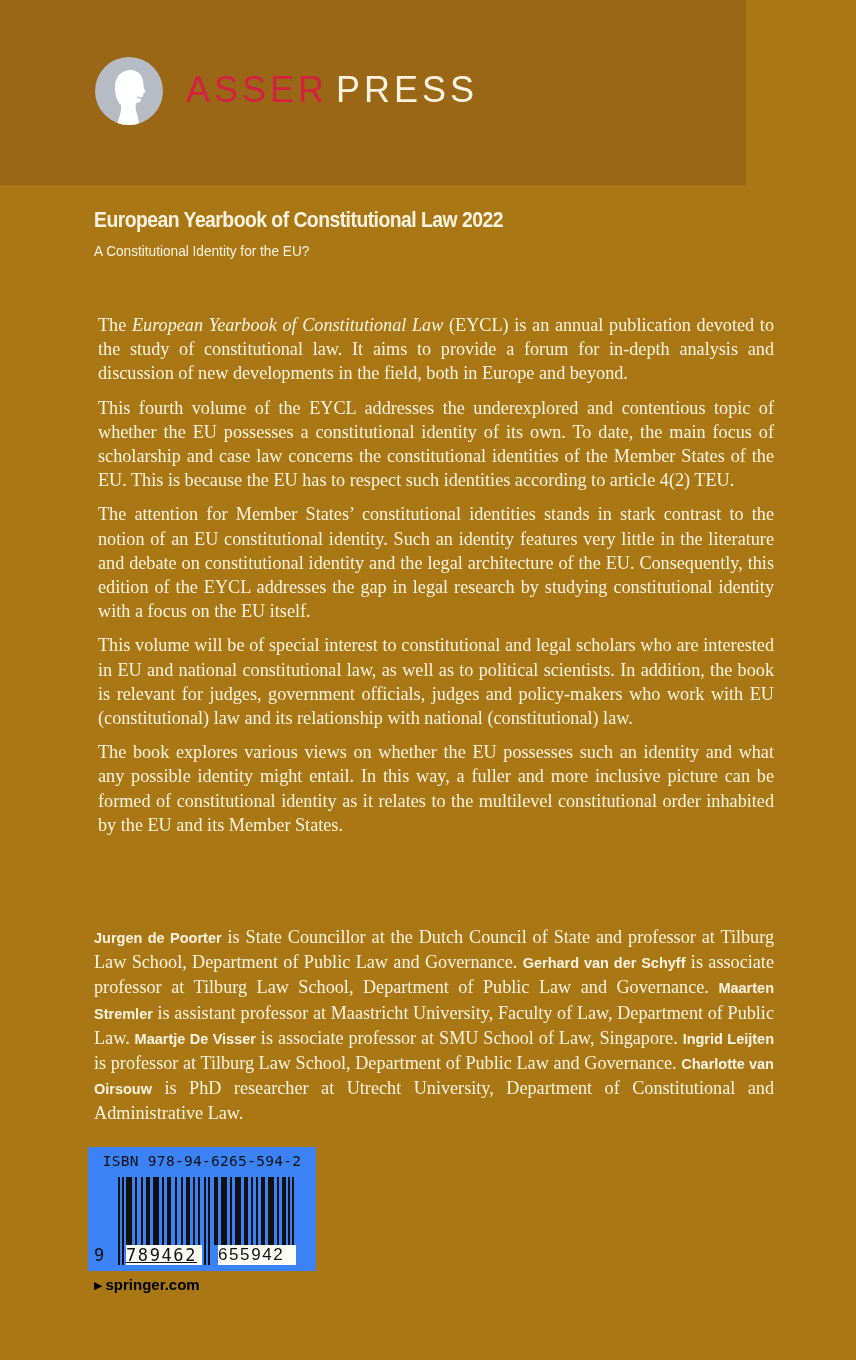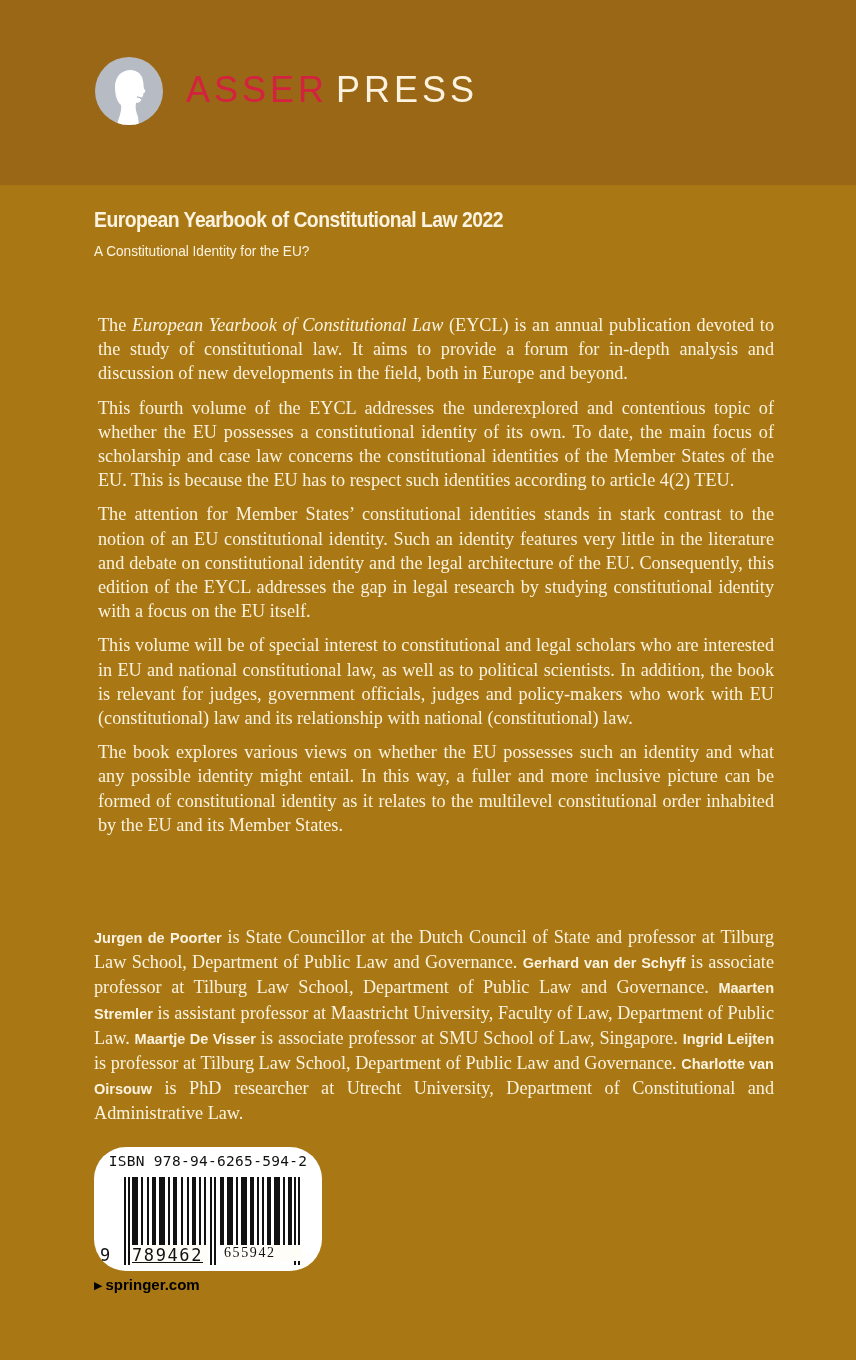--- a/index.html
+++ b/index.html
@@ -4,21 +4,21 @@
 <style>
   html, body { margin: 0; padding: 0; }
   body {
     width: 856px; height: 1360px; overflow: hidden;
     background: #a97815;
     font-family: "Liberation Serif", "DejaVu Serif", serif;
     color: #fbf3df;
     position: relative;
   }
   .header {
-    position: absolute; left: 0; top: 0; width: 856px; height: 185px;
+    position: absolute; left: 0; top: 0; width: 746px; height: 185px;
     background: #9a6716;
   }
   .logo-circle {
     position: absolute; left: 95px; top: 57px; width: 68px; height: 68px;
     border-radius: 50%; background: #b7bcc4; overflow: hidden;
   }
   .logo-circle svg { width: 68px; height: 68px; display: block; }
   .brand {
     position: absolute; left: 186px; top: 70px;
     font-family: "Liberation Sans", "DejaVu Sans", sans-serif;
@@ -52,36 +52,35 @@
     position: absolute; left: 94px; top: 925px; width: 680px;
     font-size: 18.2px; line-height: 24.2px; text-align: justify;
   }
   .bios p { margin: 0; }
   .bios .nm {
     font-family: "Liberation Sans", "DejaVu Sans", sans-serif;
     font-weight: bold; font-size: 14.5px;
   }
 
   .barcode-box {
-    position: absolute; left: 94px; top: 1147px; width: 228px; height: 124px;
-    background: #ffffff;
-    border-radius: 32px;
+    position: absolute; left: 88px; top: 1147px; width: 228px; height: 124px;
+    background: #3b82f6;
   }
   .isbn-text {
     position: absolute; left: 0; top: 6px; width: 228px; text-align: center;
     font-family: "DejaVu Sans Mono", "Liberation Mono", monospace;
     font-size: 14.5px; color: #111; letter-spacing: 0.3px;
   }
   .bars {
     position: absolute; left: 22px; top: 30px; width: 192px; height: 88px;
   }
   .bars svg { display: block; }
   .ean-first { position: absolute; left: 6px; top: 98px; font-family: "DejaVu Sans Mono", monospace; font-size: 17px; color: #111; }
   .ean-left { position: absolute; left: 38px; top: 98px; width: 76px; background: #fffdf8; font-family: "DejaVu Sans Mono", monospace; font-size: 17px; letter-spacing: 1.6px; color: #111; text-decoration: underline; }
-  .ean-right { position: absolute; left: 130px; top: 98px; width: 78px; background: #fffdf8; font-family: Liberation Serif, serif; font-size: 14px; letter-spacing: 1.6px; color: #111; }
+  .ean-right { position: absolute; left: 130px; top: 98px; width: 78px; background: #fffdf8; font-family: Liberation Sans, sans-serif; font-size: 17px; letter-spacing: 1.6px; color: #111; }
 
   .springer {
     position: absolute; left: 94px; top: 1276px;
     font-family: "Liberation Sans", "DejaVu Sans", sans-serif;
     font-size: 15px; font-weight: bold; color: #000000;
   }
   .springer .arrow { font-size: 11px; margin-right: 3px; position: relative; top: -1px; }
 </style>
 </head>
 <body>

